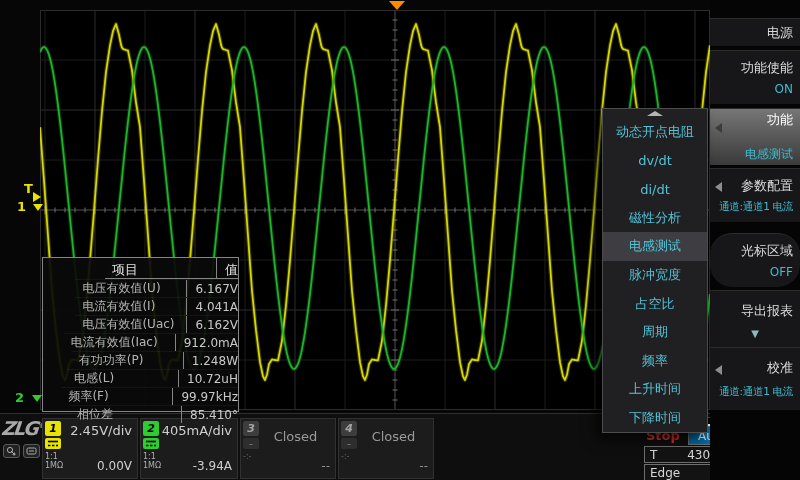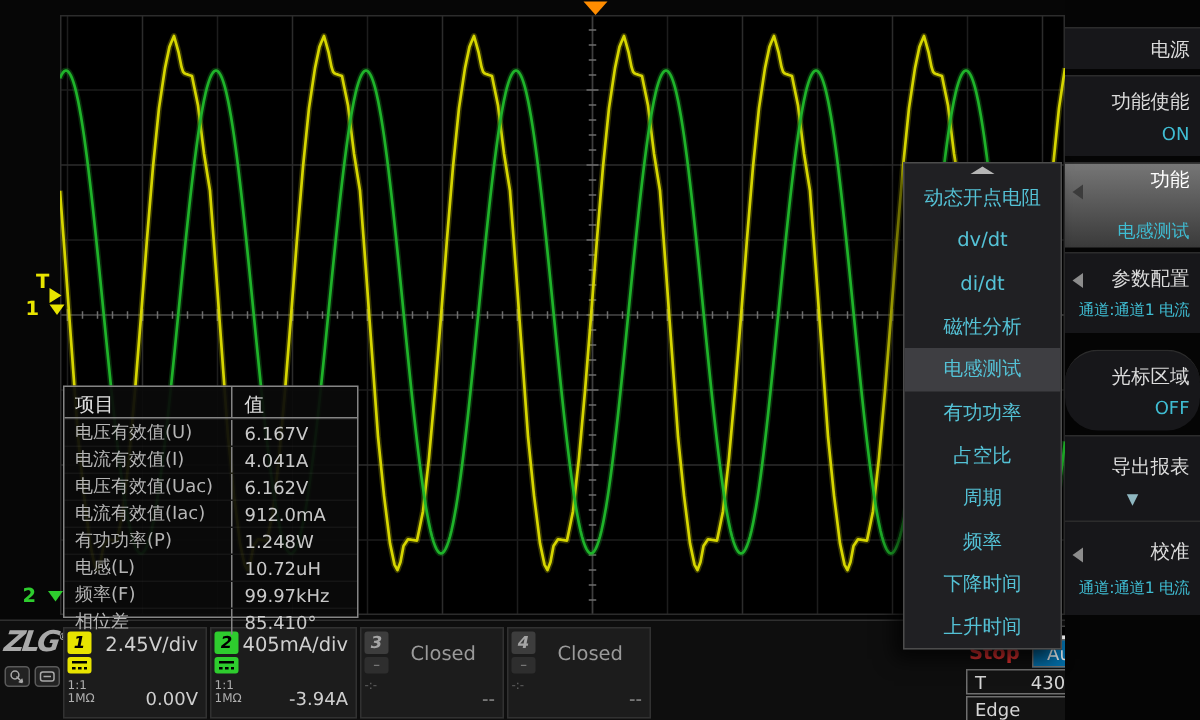--- a/index.html
+++ b/index.html
@@ -19,21 +19,21 @@
   .lmark .tri-d { display:inline-block; width:0; height:0; border-left:5px solid transparent; border-right:5px solid transparent; border-top:7px solid #e8e400; vertical-align:middle; }
   #mark-t { left:24px; top:182px; }
   #mark-t .tri-r { position:absolute; left:9px; top:10px; }
   #mark-ch1 { left:17px; top:200px; }
   #mark-ch1 .tri-d { margin-left:2px; }
   #mark-ch2 { left:15px; top:391px; color:#2ecc2e; }
   #mark-ch2 .tri-d { border-top-color:#2ecc2e; margin-left:3px; }
 
   
   #meas-table { position:absolute; left:42px; top:257px; width:197px; height:155px; z-index:10;
-    background:rgba(10,10,10,0.93); border:1px solid #858585; display:flex; flex-direction:column; font-size:12px; }
+    background:rgba(10,10,10,0.93); border:1px solid #858585; display:flex; flex-direction:column; font-size:12px;align-items:flex-end; }
   #meas-table .thead { display:flex; height:21px; border-bottom:1px solid #858585; color:#e0e0e0; font-size:13px; }
   #meas-table .thead .c1 { width:112px; border-right:1px solid #858585; padding:3px 0 0 7px; }
   #meas-table .thead .c2 { flex:1; padding:3px 0 0 8px; }
   #meas-table .trow { flex:1; display:flex; border-top:1px solid rgba(255,255,255,0.05); }
   #meas-table .trow .c1 { width:112px; border-right:1px solid #858585; padding-left:7px; color:#b5b5b5; display:flex; align-items:center; }
   #meas-table .trow .c2 { flex:1; padding-left:8px; color:#c9c9c9; display:flex; align-items:center; }
 
   
   #dropdown { position:absolute; left:602px; top:108px; width:106px; height:325px; z-index:30;
     background:#202023; border:1px solid #4c4c4c; box-shadow:-6px 6px 12px rgba(0,0,0,0.7);
@@ -310,26 +310,26 @@
 
   <div id="dropdown">
     <div class="scroll-up">
         <i></i>
       </div>
     <div class="mi">动态开点电阻</div>
     <div class="mi">dv/dt</div>
     <div class="mi">di/dt</div>
     <div class="mi">磁性分析</div>
     <div class="mi selected">电感测试</div>
-    <div class="mi">有功功率</div>
+    <div class="mi">脉冲宽度</div>
     <div class="mi">占空比</div>
     <div class="mi">周期</div>
     <div class="mi">频率</div>
+    <div class="mi">上升时间</div>
     <div class="mi">下降时间</div>
-    <div class="mi">上升时间</div>
   </div>
 
   <div id="sidebar">
     <div class="sbtn" style="top:18px;height:28px;">
       <span class="lab">电源</span>
     </div>
     <div class="sbtn" style="top:50px;height:54px;">
       <span class="lab">功能使能</span>
       <span class="sub">ON</span>
     </div>

